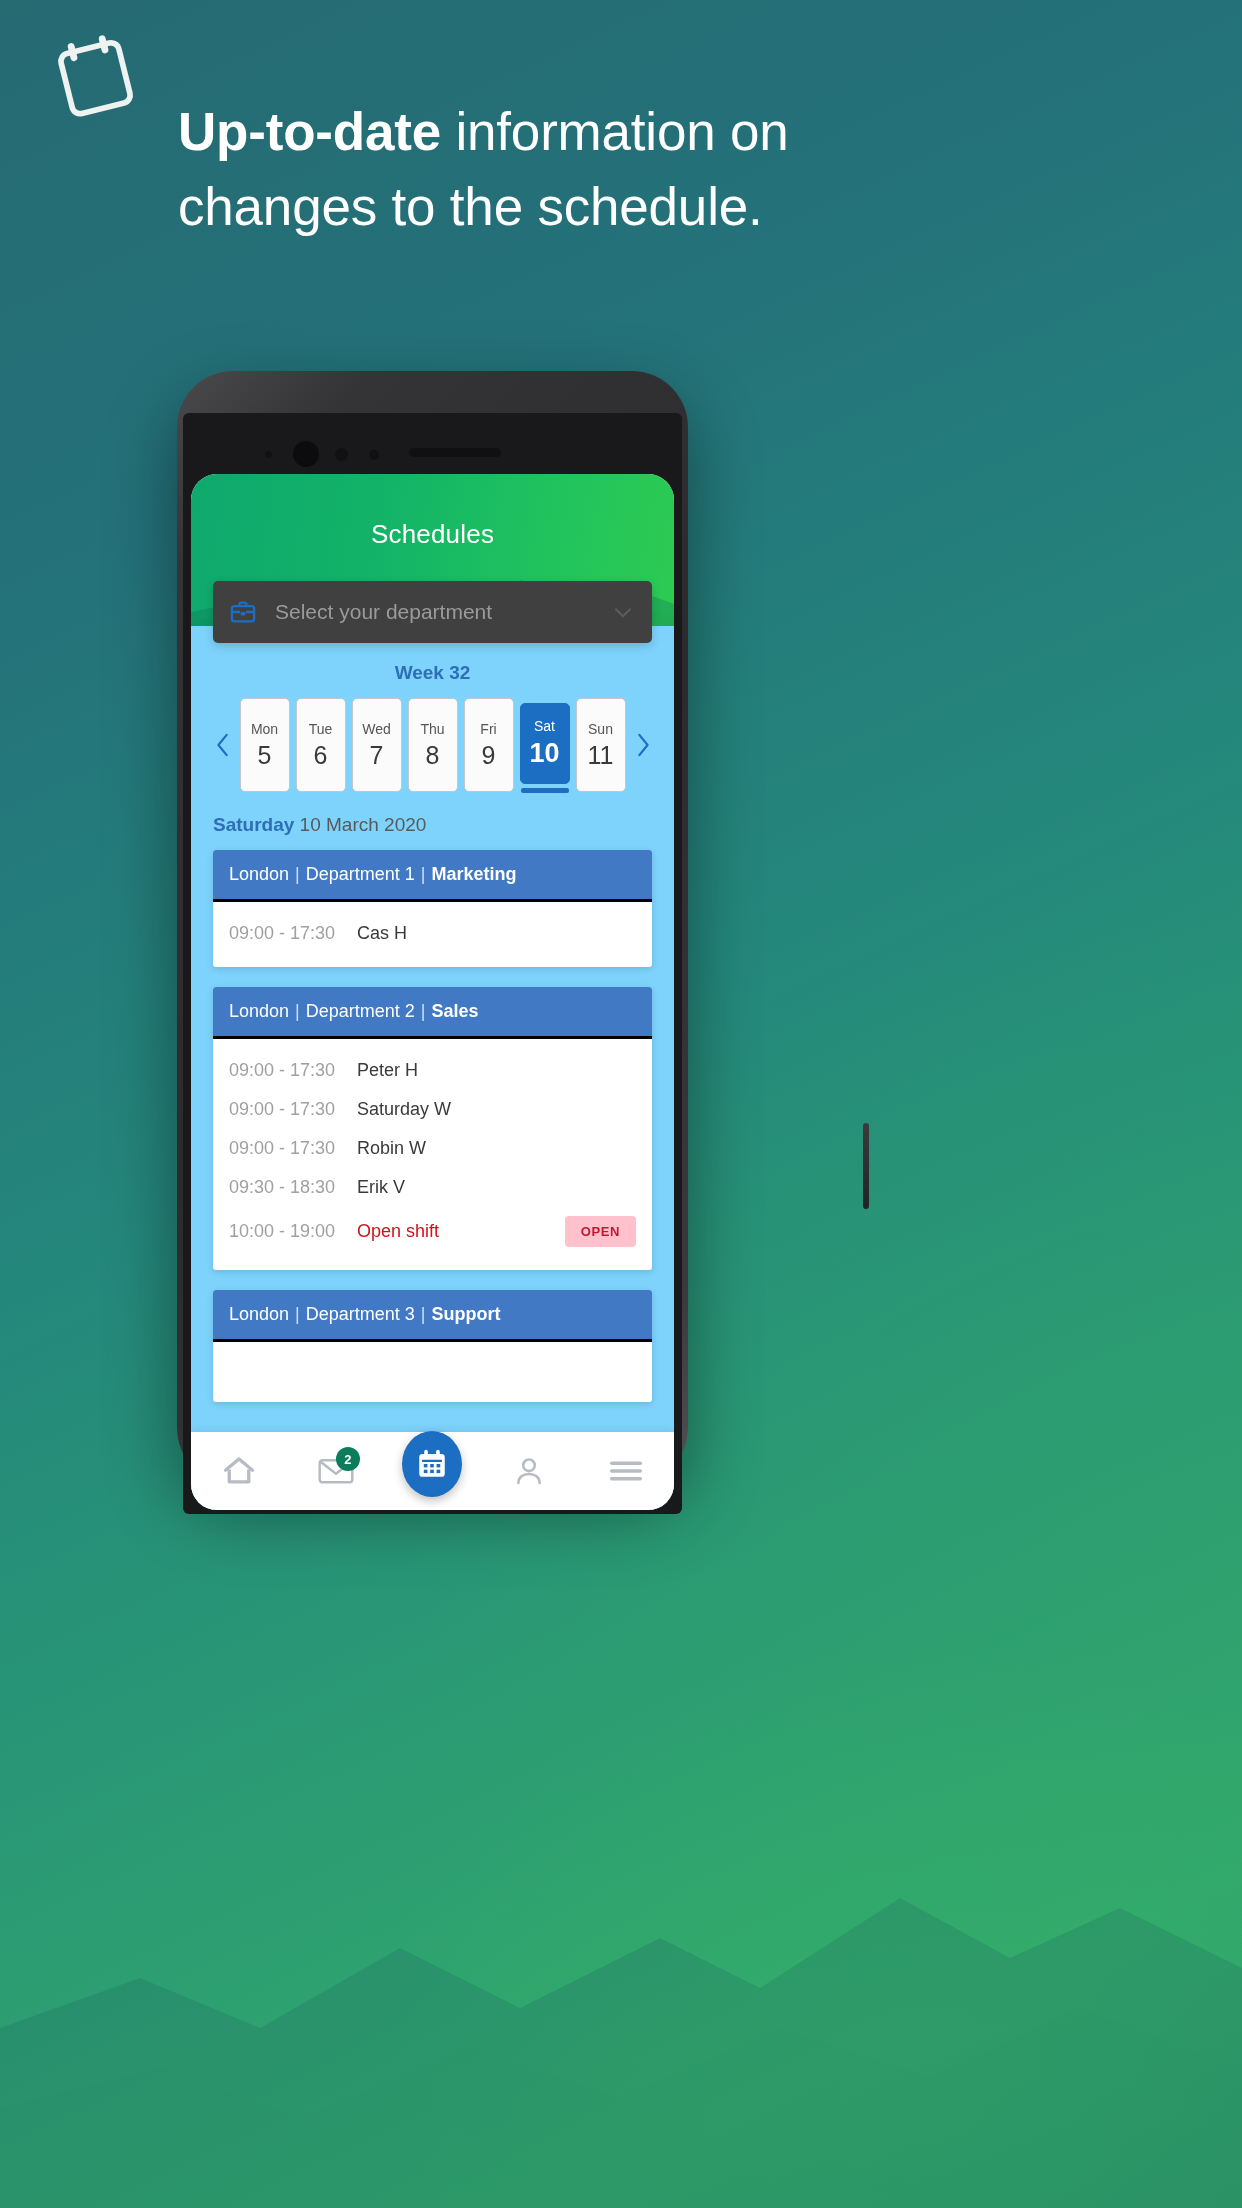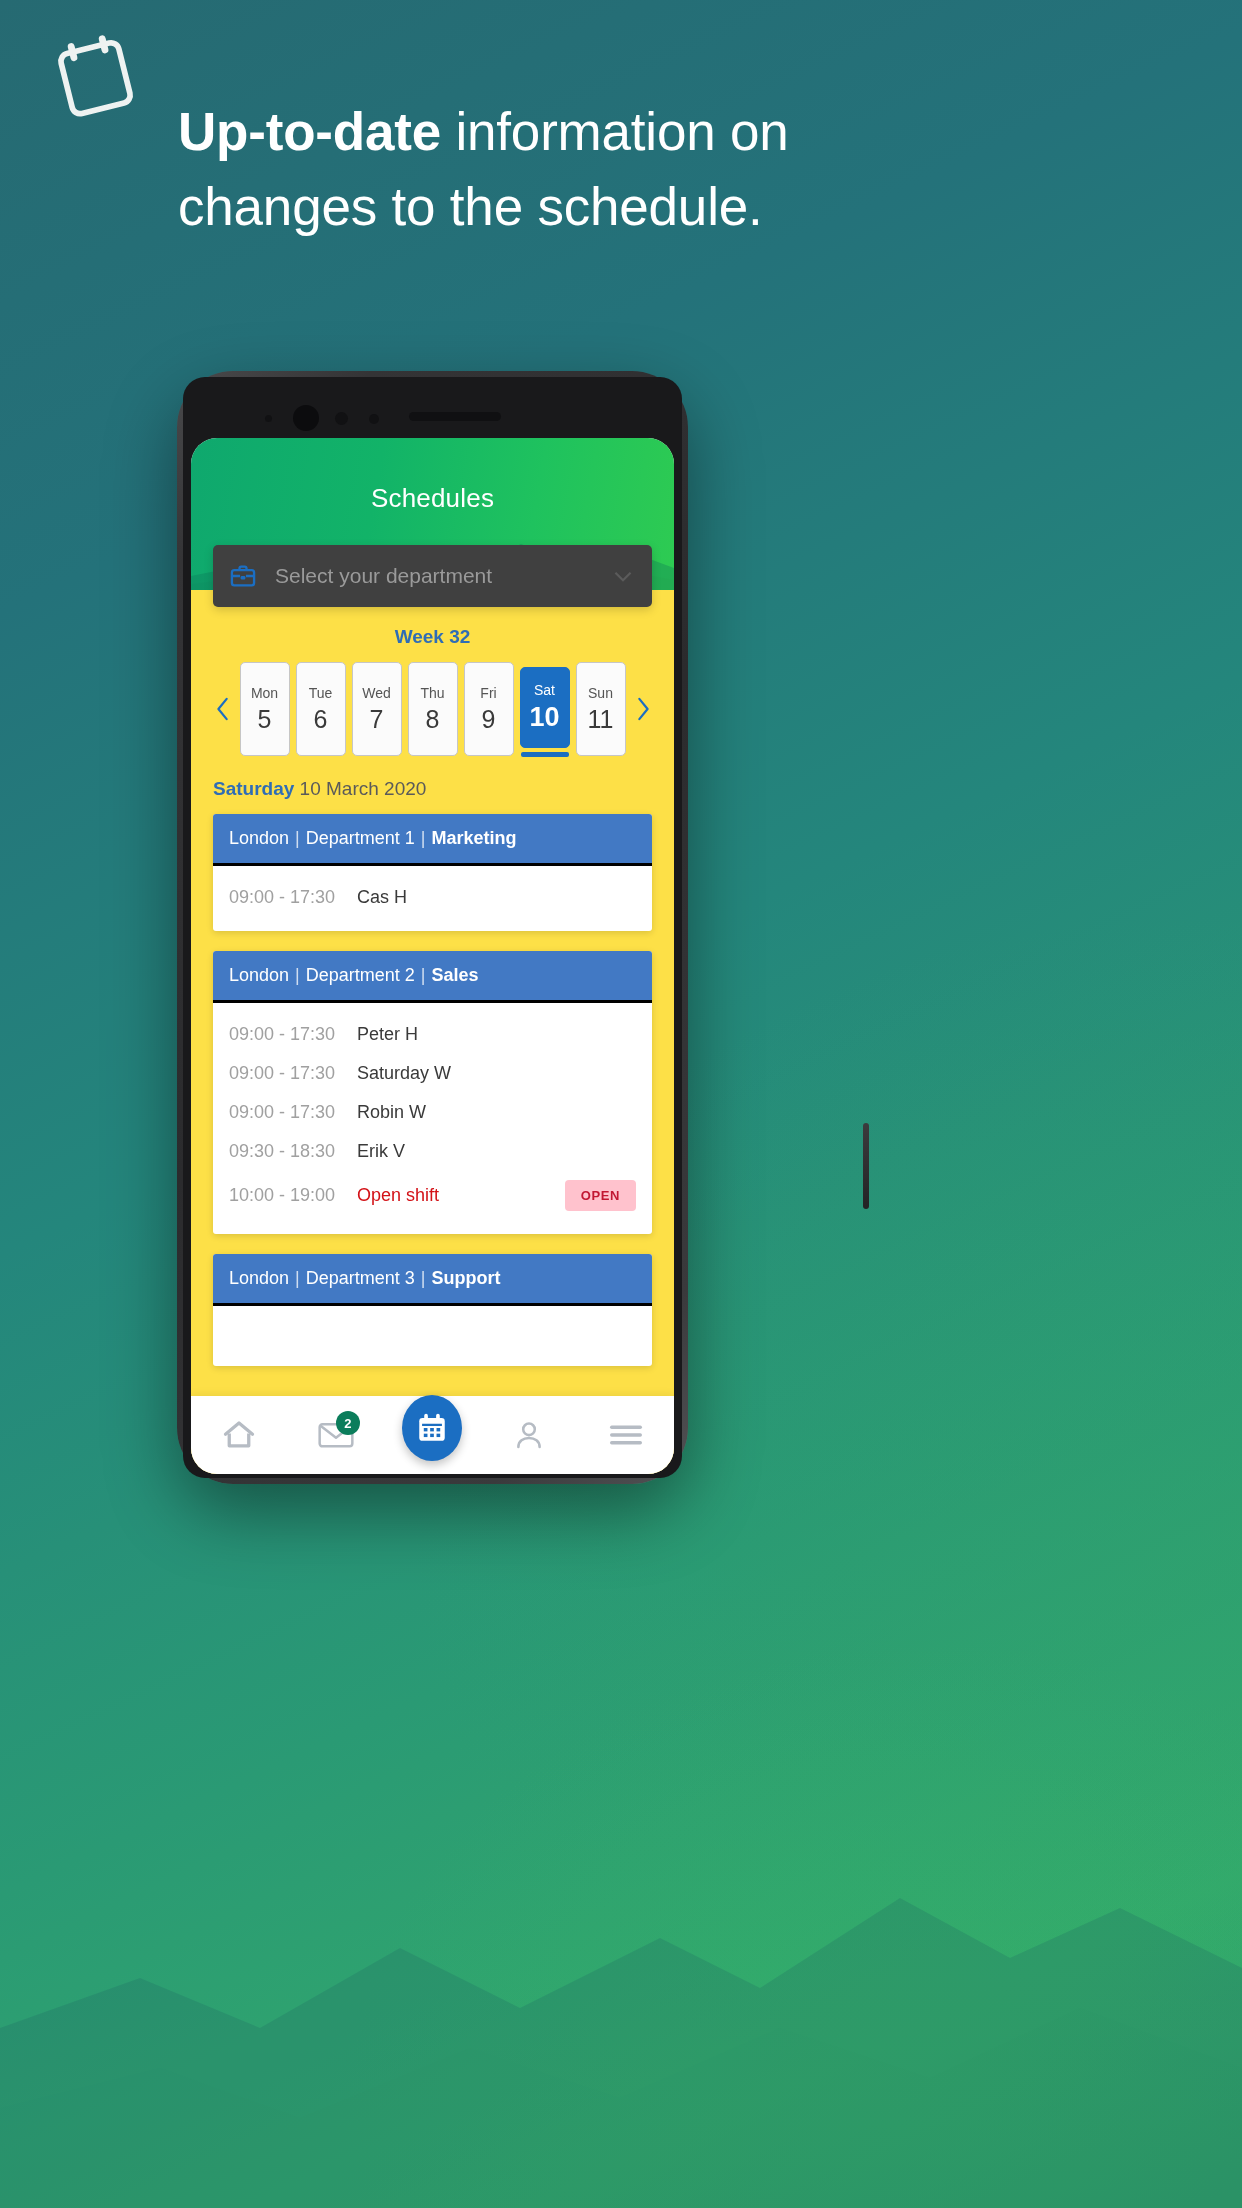--- a/index.html
+++ b/index.html
@@ -51,23 +51,24 @@
     left: 177px; top: 371px;
     width: 511px; height: 1113px;
     border-radius: 56px;
     background: linear-gradient(135deg, #4a4a4c 0%, #343436 12%, #2b2b2d 50%, #3a3a3c 88%, #525255 100%);
     box-shadow: 0 28px 70px rgba(0,0,0,0.42);
     padding: 6px;
   }
   .phone-inner {
     position: relative;
     width: 100%; height: 100%;
-    border-radius: 22px;
+    border-radius: 6px;
     background: #19191b;
     overflow: hidden;
+    margin-top: 36px;
   }
   
   .btn-vol {
     position: absolute; left: 174px; top: 450px;
     width: 6px; height: 56px; border-radius: 3px;
     background: linear-gradient(180deg,#3b3b3d,#232325);
   }
   .btn-vol2 {
     position: absolute; left: 174px; top: 530px;
     width: 6px; height: 96px; border-radius: 3px;
@@ -136,21 +137,21 @@
     color: #9a9a9a;
     font-size: 21px;
   }
   .chev-down { width: 26px; height: 26px; flex: none; }
   .chev-down svg { width: 100%; height: 100%; display: block; }
 
   
   .app-body {
     position: absolute;
     left: 0; top: 152px; right: 0; bottom: 0;
-    background: #fde047;
+    background: #7dd3fc;
     overflow: hidden;
   }
   .week-label {
     text-align: center;
     color: #2f6db5;
     font-size: 19px;
     font-weight: 700;
     padding-top: 36px;
   }
 

